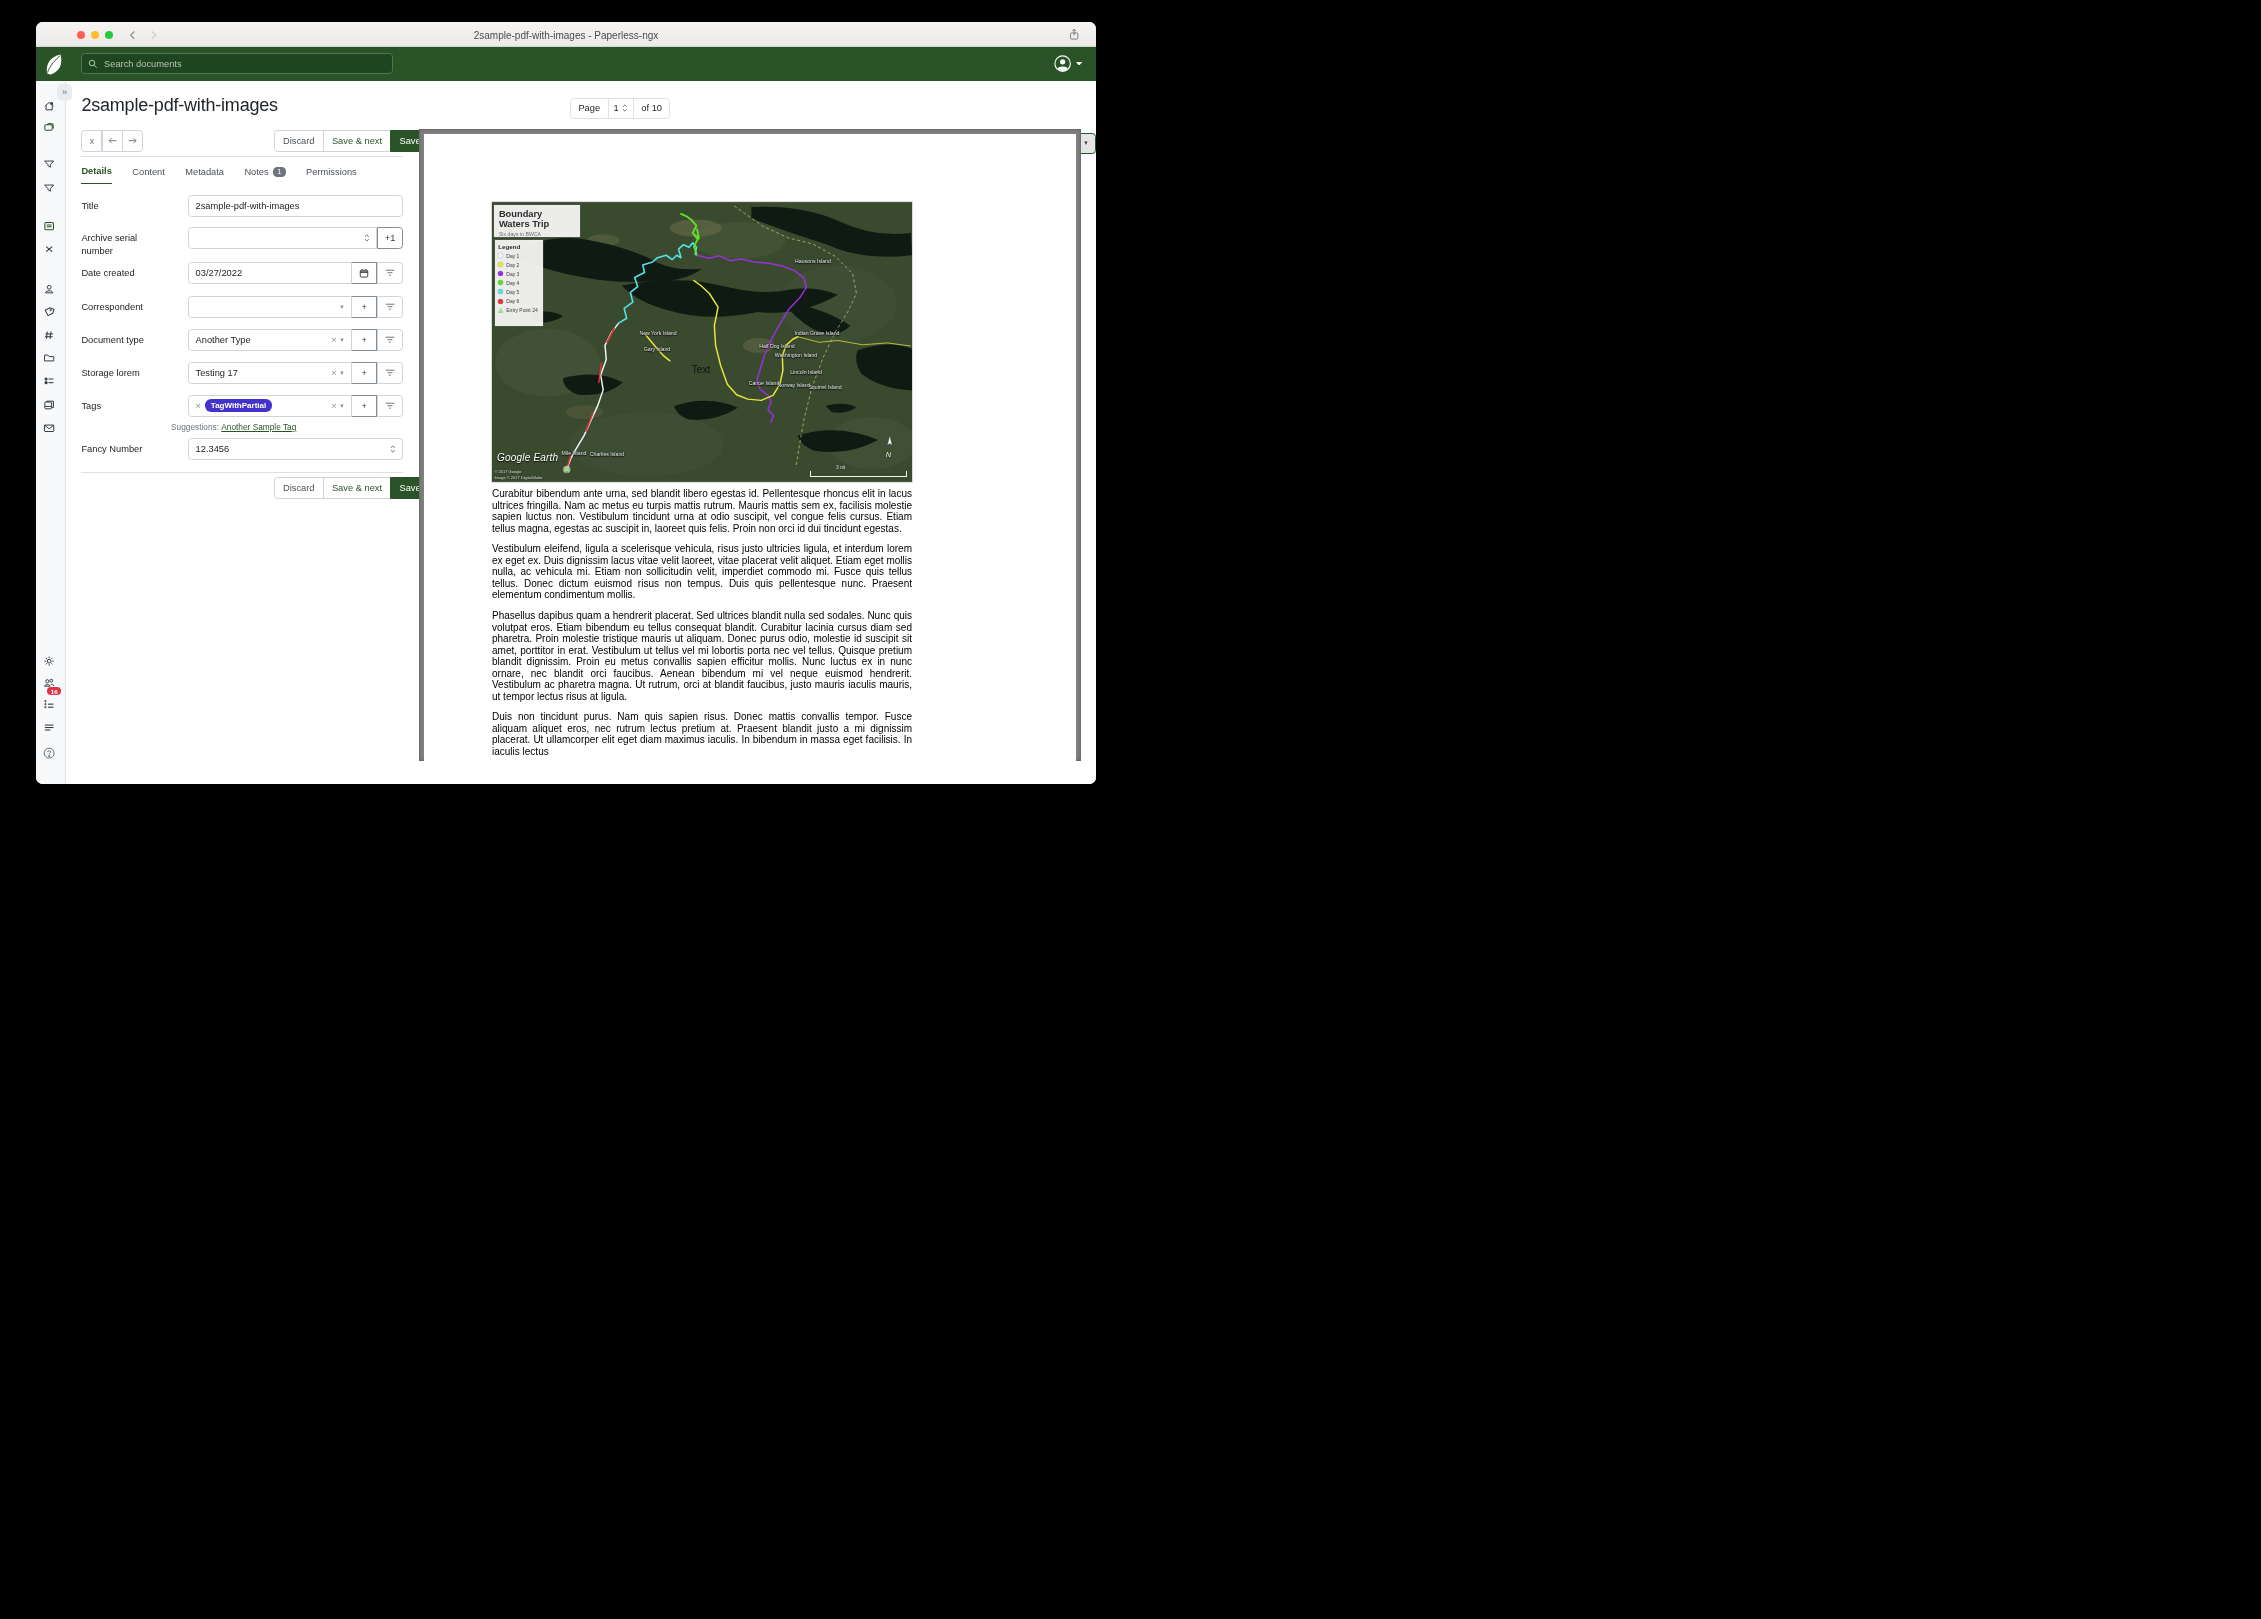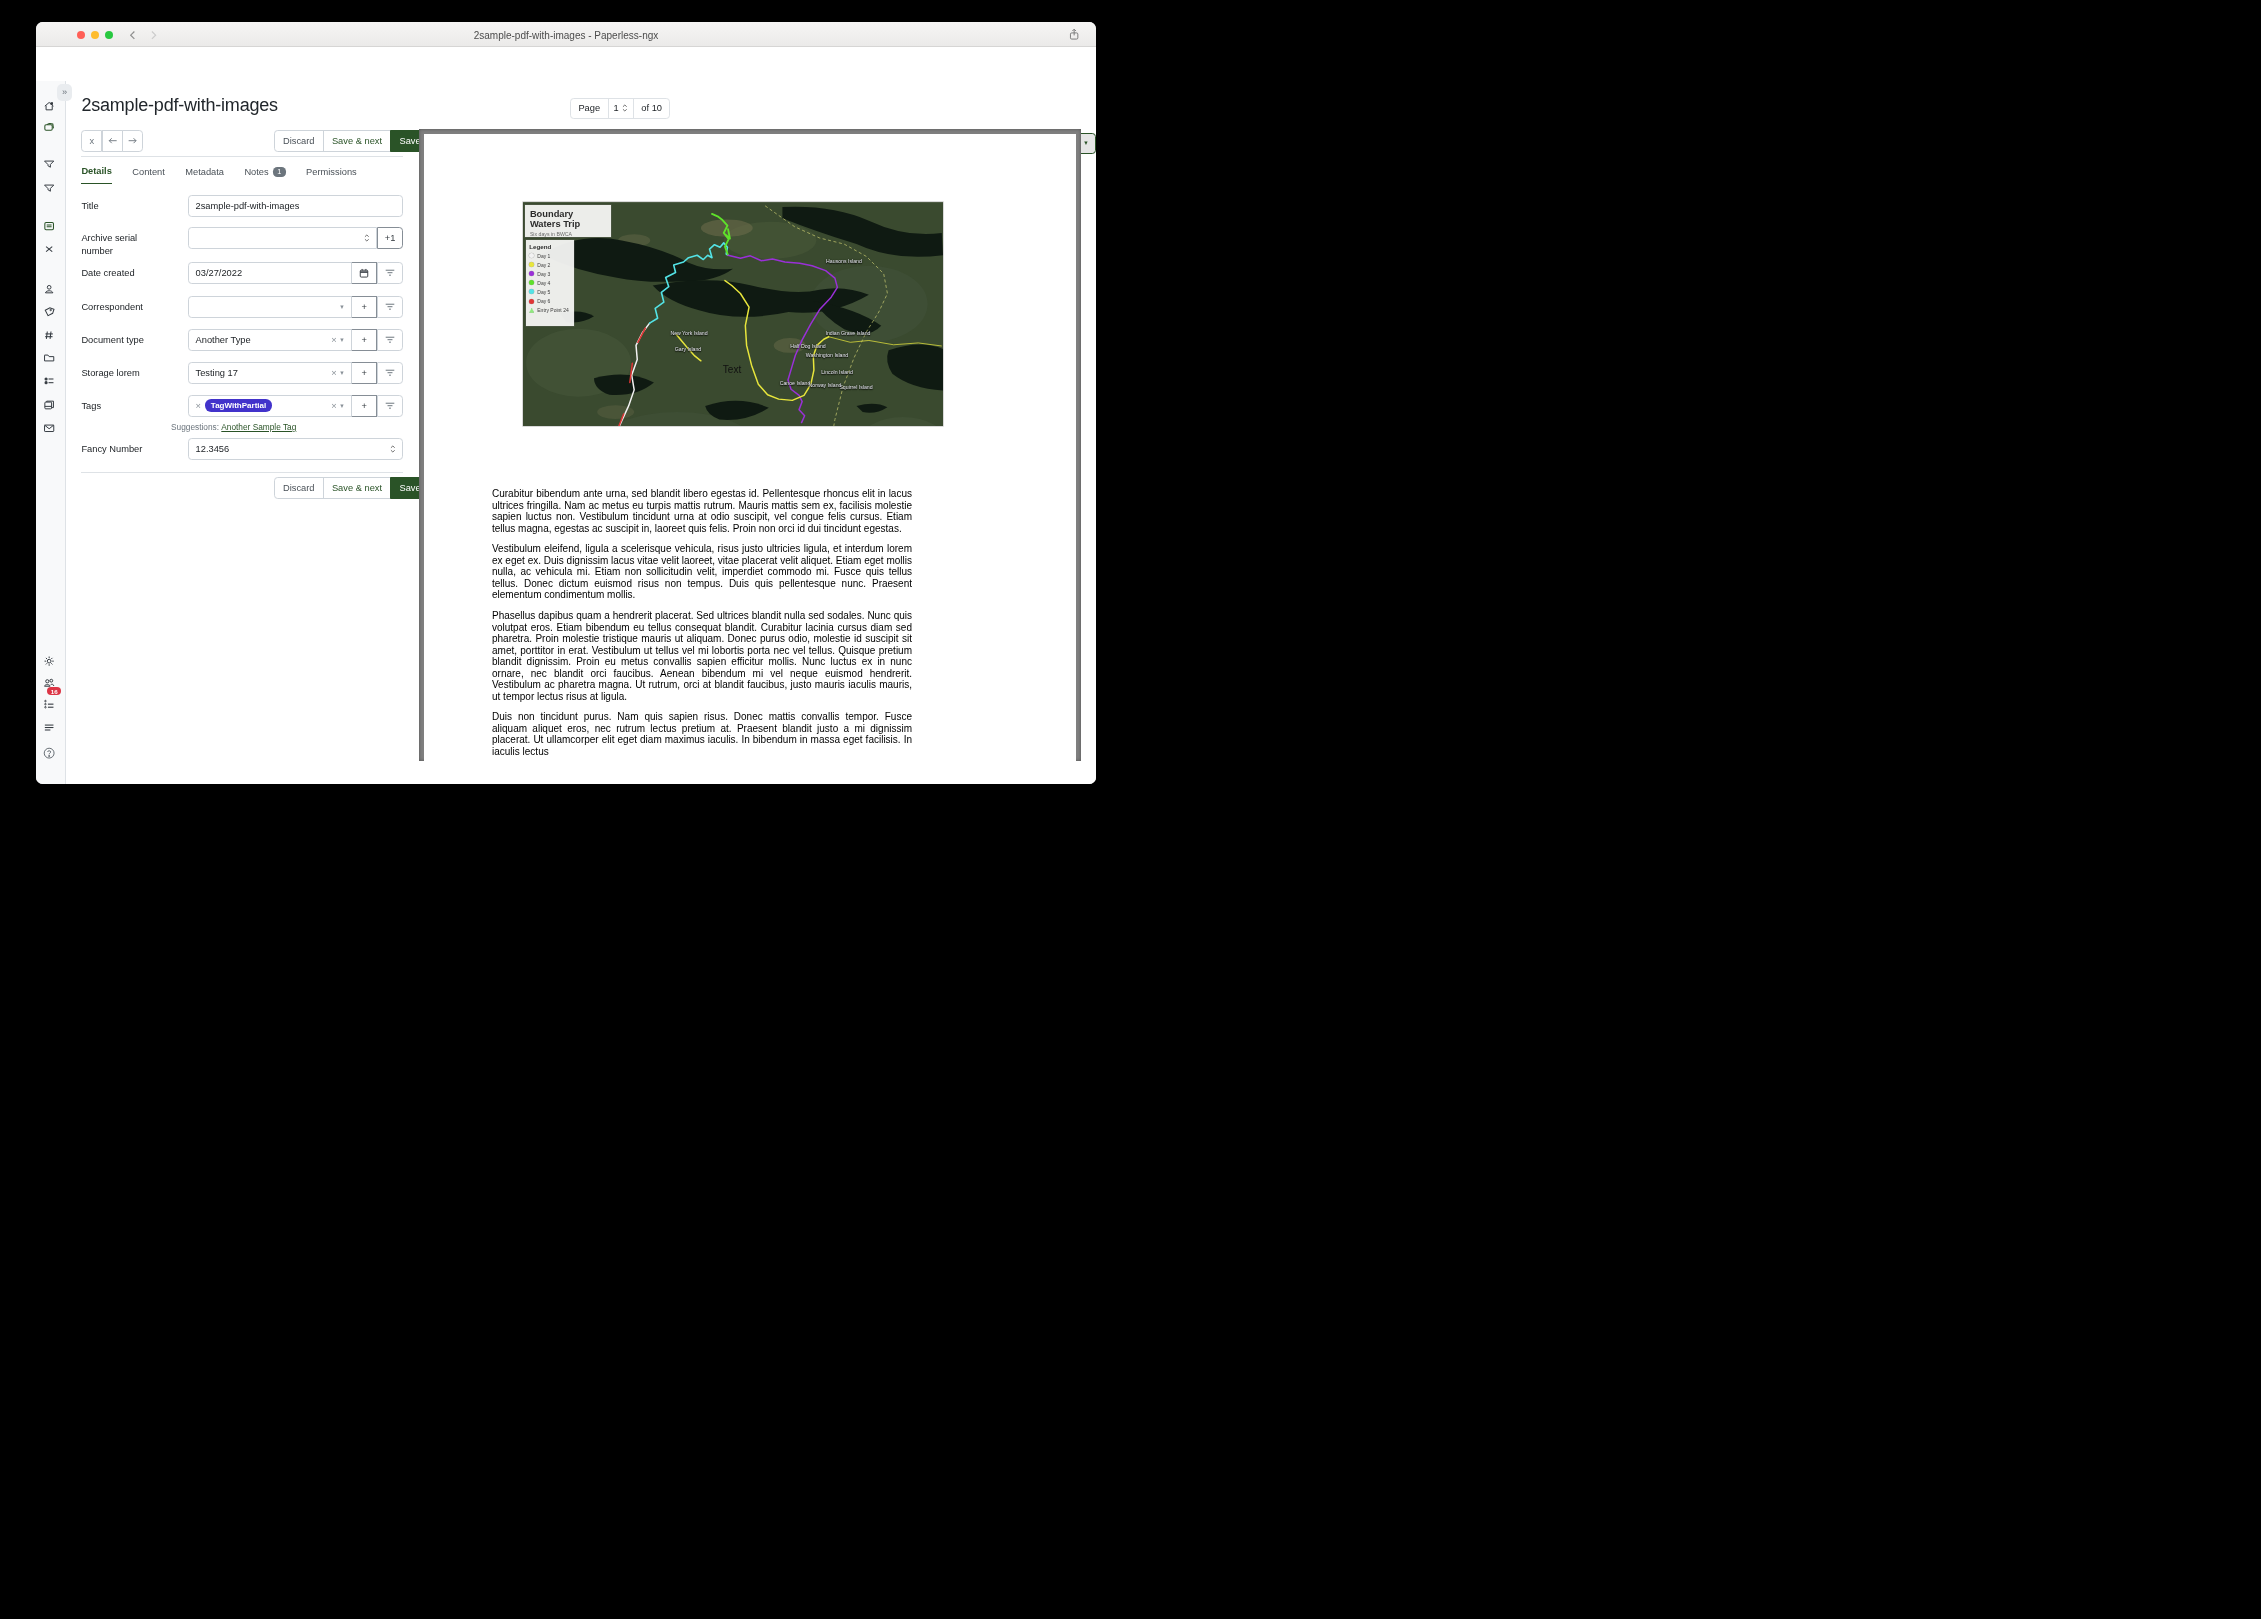--- a/index.html
+++ b/index.html
@@ -71,21 +71,21 @@
   .chip{color:#fff;font-size:8px;font-weight:bold;border-radius:6.2px;padding:1.9px 6.2px;}
   .sugg{position:absolute;left:105px;top:341px;font-size:8.3px;color:#6c757d;}
   .sugg a{color:#2a5327;font-weight:500;}
   .hr2{position:absolute;left:15.4px;width:322px;top:391px;border-top:0.6px solid #dee2e6;}
   
   .preview{position:absolute;left:353px;top:48px;width:662px;height:632px;background:#7f7f7f;overflow:hidden;box-shadow:inset 0 0 3.7px rgba(0,0,0,.35);}
   .pdfpage{position:absolute;left:5px;top:5px;right:5px;bottom:0;background:#fff;}
   .pdftext{position:absolute;left:68px;top:354px;width:420px;font-size:10px;line-height:11.5px;text-align:justify;color:#000;}
   .pdftext p{margin:0 0 9.3px 0;}
   
-  .map{position:absolute;left:68px;top:68px;width:420px;height:224px;overflow:hidden;box-shadow:0 0 0 0.6px rgba(0,0,0,.25);margin-left:31px;}
+  .map{position:absolute;left:68px;top:68px;width:420px;height:280px;overflow:hidden;box-shadow:0 0 0 0.6px rgba(0,0,0,.25);}
   .map svg{position:absolute;left:0;top:0;}
   .mbox{position:absolute;background:rgba(246,246,244,.95);box-shadow:0 0 0 0.6px rgba(120,120,120,.4);}
   .mtitle{left:1.9px;top:3.1px;width:86px;height:32px;padding:3.7px 5px;}
   .mtitle .t1{font-size:9.3px;font-weight:bold;color:#2b2b2b;}
   .mtitle .t2{font-size:5.2px;color:#6b6b6b;margin-top:1.9px;}
   .mlegend{left:2.5px;top:38px;width:48px;height:86px;padding:3.1px 3.7px;}
   .mlegend .lt{font-size:6.2px;font-weight:bold;color:#2b2b2b;margin-bottom:2.5px;}
   .lg-row{display:flex;align-items:center;gap:3.1px;font-size:5px;color:#3a3a3a;margin-bottom:3.1px;}
   .lg-dot{width:5px;height:5px;border-radius:50%;flex:0 0 5px;box-shadow:0 0 0 0.3px rgba(0,0,0,.3);}
   .lg-row.tree .lg-dot{border-radius:0;clip-path:polygon(50% 0,100% 100%,0 100%);}
@@ -120,20 +120,45 @@
     </span>
     <div class="tb-title">2sample-pdf-with-images - Paperless-ngx</div>
     <span class="tb-share">
       <svg class="ic" width="12.3" height="12.3" fill="none" stroke="#7a7a7a" stroke-width="1.6" viewBox="0 0 20 20">
         <rect x="4" y="8" width="12" height="10" rx="2"></rect>
           <path d="M10 12 V2 M7 5 L10 2 L13 5"></path>
       </svg>
     </span>
   </div>
 
+  <div class="navbar">
+    <span class="brand">
+      <svg class="ic" width="23.5" height="25" viewBox="0 0 38 40">
+        <path d="M30 4 C14 8 6 18 8 34 C10 35 12 36 14 36 C28 32 34 20 30 4 Z" fill="#fff"></path>
+        <path d="M29 6 C18 16 12 24 9 33" stroke="#2a5327" stroke-width="1.6" fill="none"></path>
+      </svg>
+    </span>
+    <div class="searchbox">
+      <svg class="ic" width="9.3" height="9.3" fill="none" stroke="#b4c3b2" stroke-width="1.6" viewBox="0 0 14.2969 15">
+        <circle cx="6.5" cy="6.5" r="4.5"></circle>
+          <line x1="10" y1="10" x2="14" y2="14"></line>
+      </svg>
+      <input placeholder="Search documents" style="">
+    </div>
+    <div class="avatar-wrap">
+      <svg class="ic" width="17.3" height="17.3" viewBox="0 0 28 28">
+        <circle cx="14" cy="14" r="12.5" fill="none" stroke="#fff" stroke-width="1.8"></circle>
+        <circle cx="14" cy="11" r="4.2" fill="#fff"></circle>
+        <path d="M5.5 22.5 C7.5 17.5 20.5 17.5 22.5 22.5 A 12.5 12.5 0 0 1 5.5 22.5 Z" fill="#fff"></path>
+      </svg>
+      <svg class="ic" width="6.2" height="3.7" viewBox="0 0 10 6">
+          <polygon points="0,0 10,0 5,6" fill="#fff"></polygon>
+        </svg>
+    </div>
+  </div>
 
   <div class="sidebar">
     <span class="s-icon" style="top:18.5px">
       <svg class="ic" width="12.3" height="12.3" fill="none" stroke="currentColor" stroke-width="1.6" viewBox="0 0 20 20">
           <path d="M3 10 L10 4 L17 10 M5 9 V16 H15 V9"></path>
           <rect x="13" y="4.5" width="2.4" height="2.4" fill="currentColor"></rect>
         </svg>
     </span>
     <span class="s-icon green" style="top:40px">
       <svg class="ic" width="12.3" height="12.3" fill="none" stroke="currentColor" stroke-width="1.7" viewBox="0 0 20 20">

